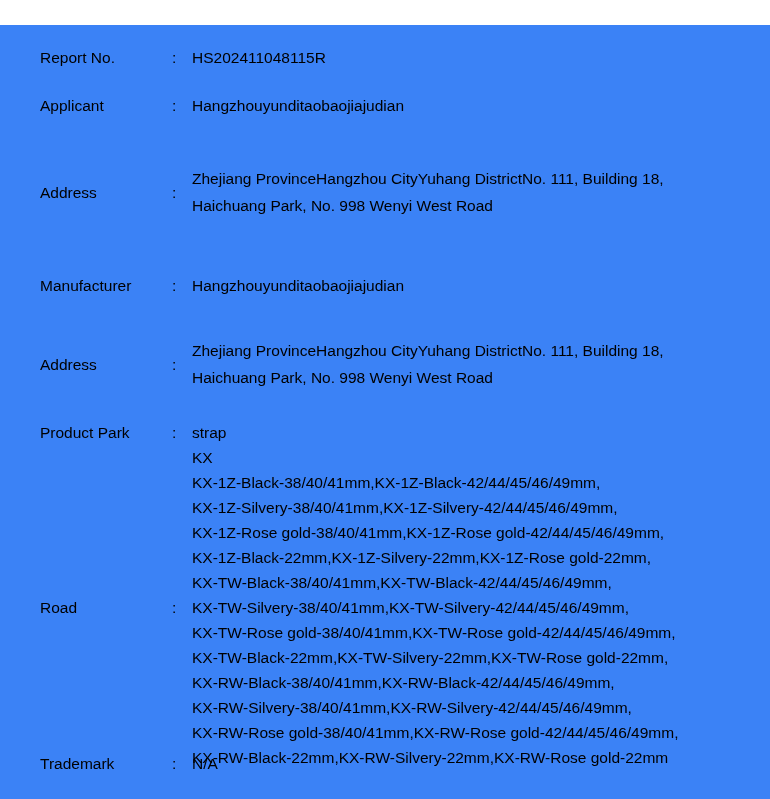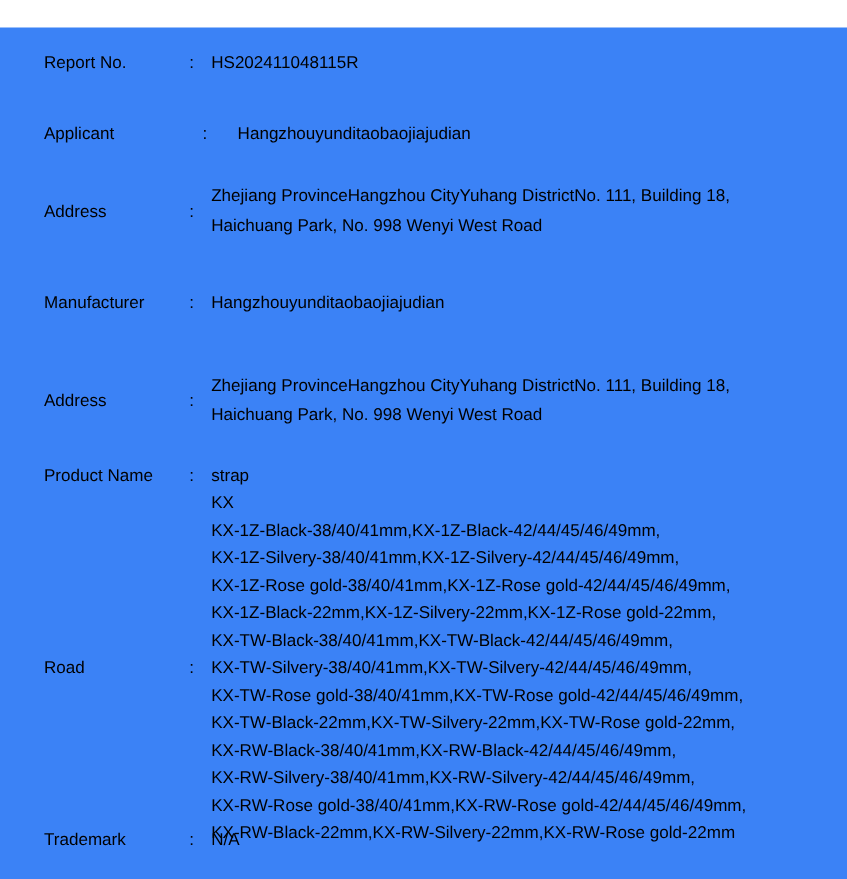--- a/index.html
+++ b/index.html
@@ -22,23 +22,23 @@
     display: flex;
     align-items: flex-start;
   }
   .row.center { align-items: center; }
   .label { width: 132px; flex: none; }
   .sep   { width: 20px;  flex: none; }
   .value { flex: 1; white-space: pre-line; }
   .row.address .value { line-height: 27px; }
 
   .r-report      { top: 20px; }
-  .r-applicant   { top: 84px; gap: 12px; }
+  .r-applicant   { top: 68px; }
   .r-address1    { top: 140px; }
-  .r-manufacturer{ top: 238px; }
+  .r-manufacturer{ top: 248px; }
   .r-address2    { top: 312px; }
   .r-product     { top: 395px; }
   .r-model       { top: 420px; }
   .r-trademark   { top: 726px; }
   .r-date        { top: 786px; }
 </style>
 </head>
 <body>
 
 <div class="page">
@@ -69,21 +69,21 @@
   </div>
 
   <div class="row center address r-address2">
     <span class="label">Address</span>
     <span class="sep">:</span>
     <span class="value">Zhejiang ProvinceHangzhou CityYuhang DistrictNo. 111, Building 18,
 Haichuang Park, No. 998 Wenyi West Road</span>
   </div>
 
   <div class="row r-product">
-    <span class="label">Product Name</span>
+    <span class="label">Product Park</span>
     <span class="sep">:</span>
     <span class="value">strap</span>
   </div>
 
   <div class="row center r-model">
     <span class="label">Road</span>
     <span class="sep">:</span>
     <span class="value">KX
 KX-1Z-Black-38/40/41mm,KX-1Z-Black-42/44/45/46/49mm,
 KX-1Z-Silvery-38/40/41mm,KX-1Z-Silvery-42/44/45/46/49mm,

